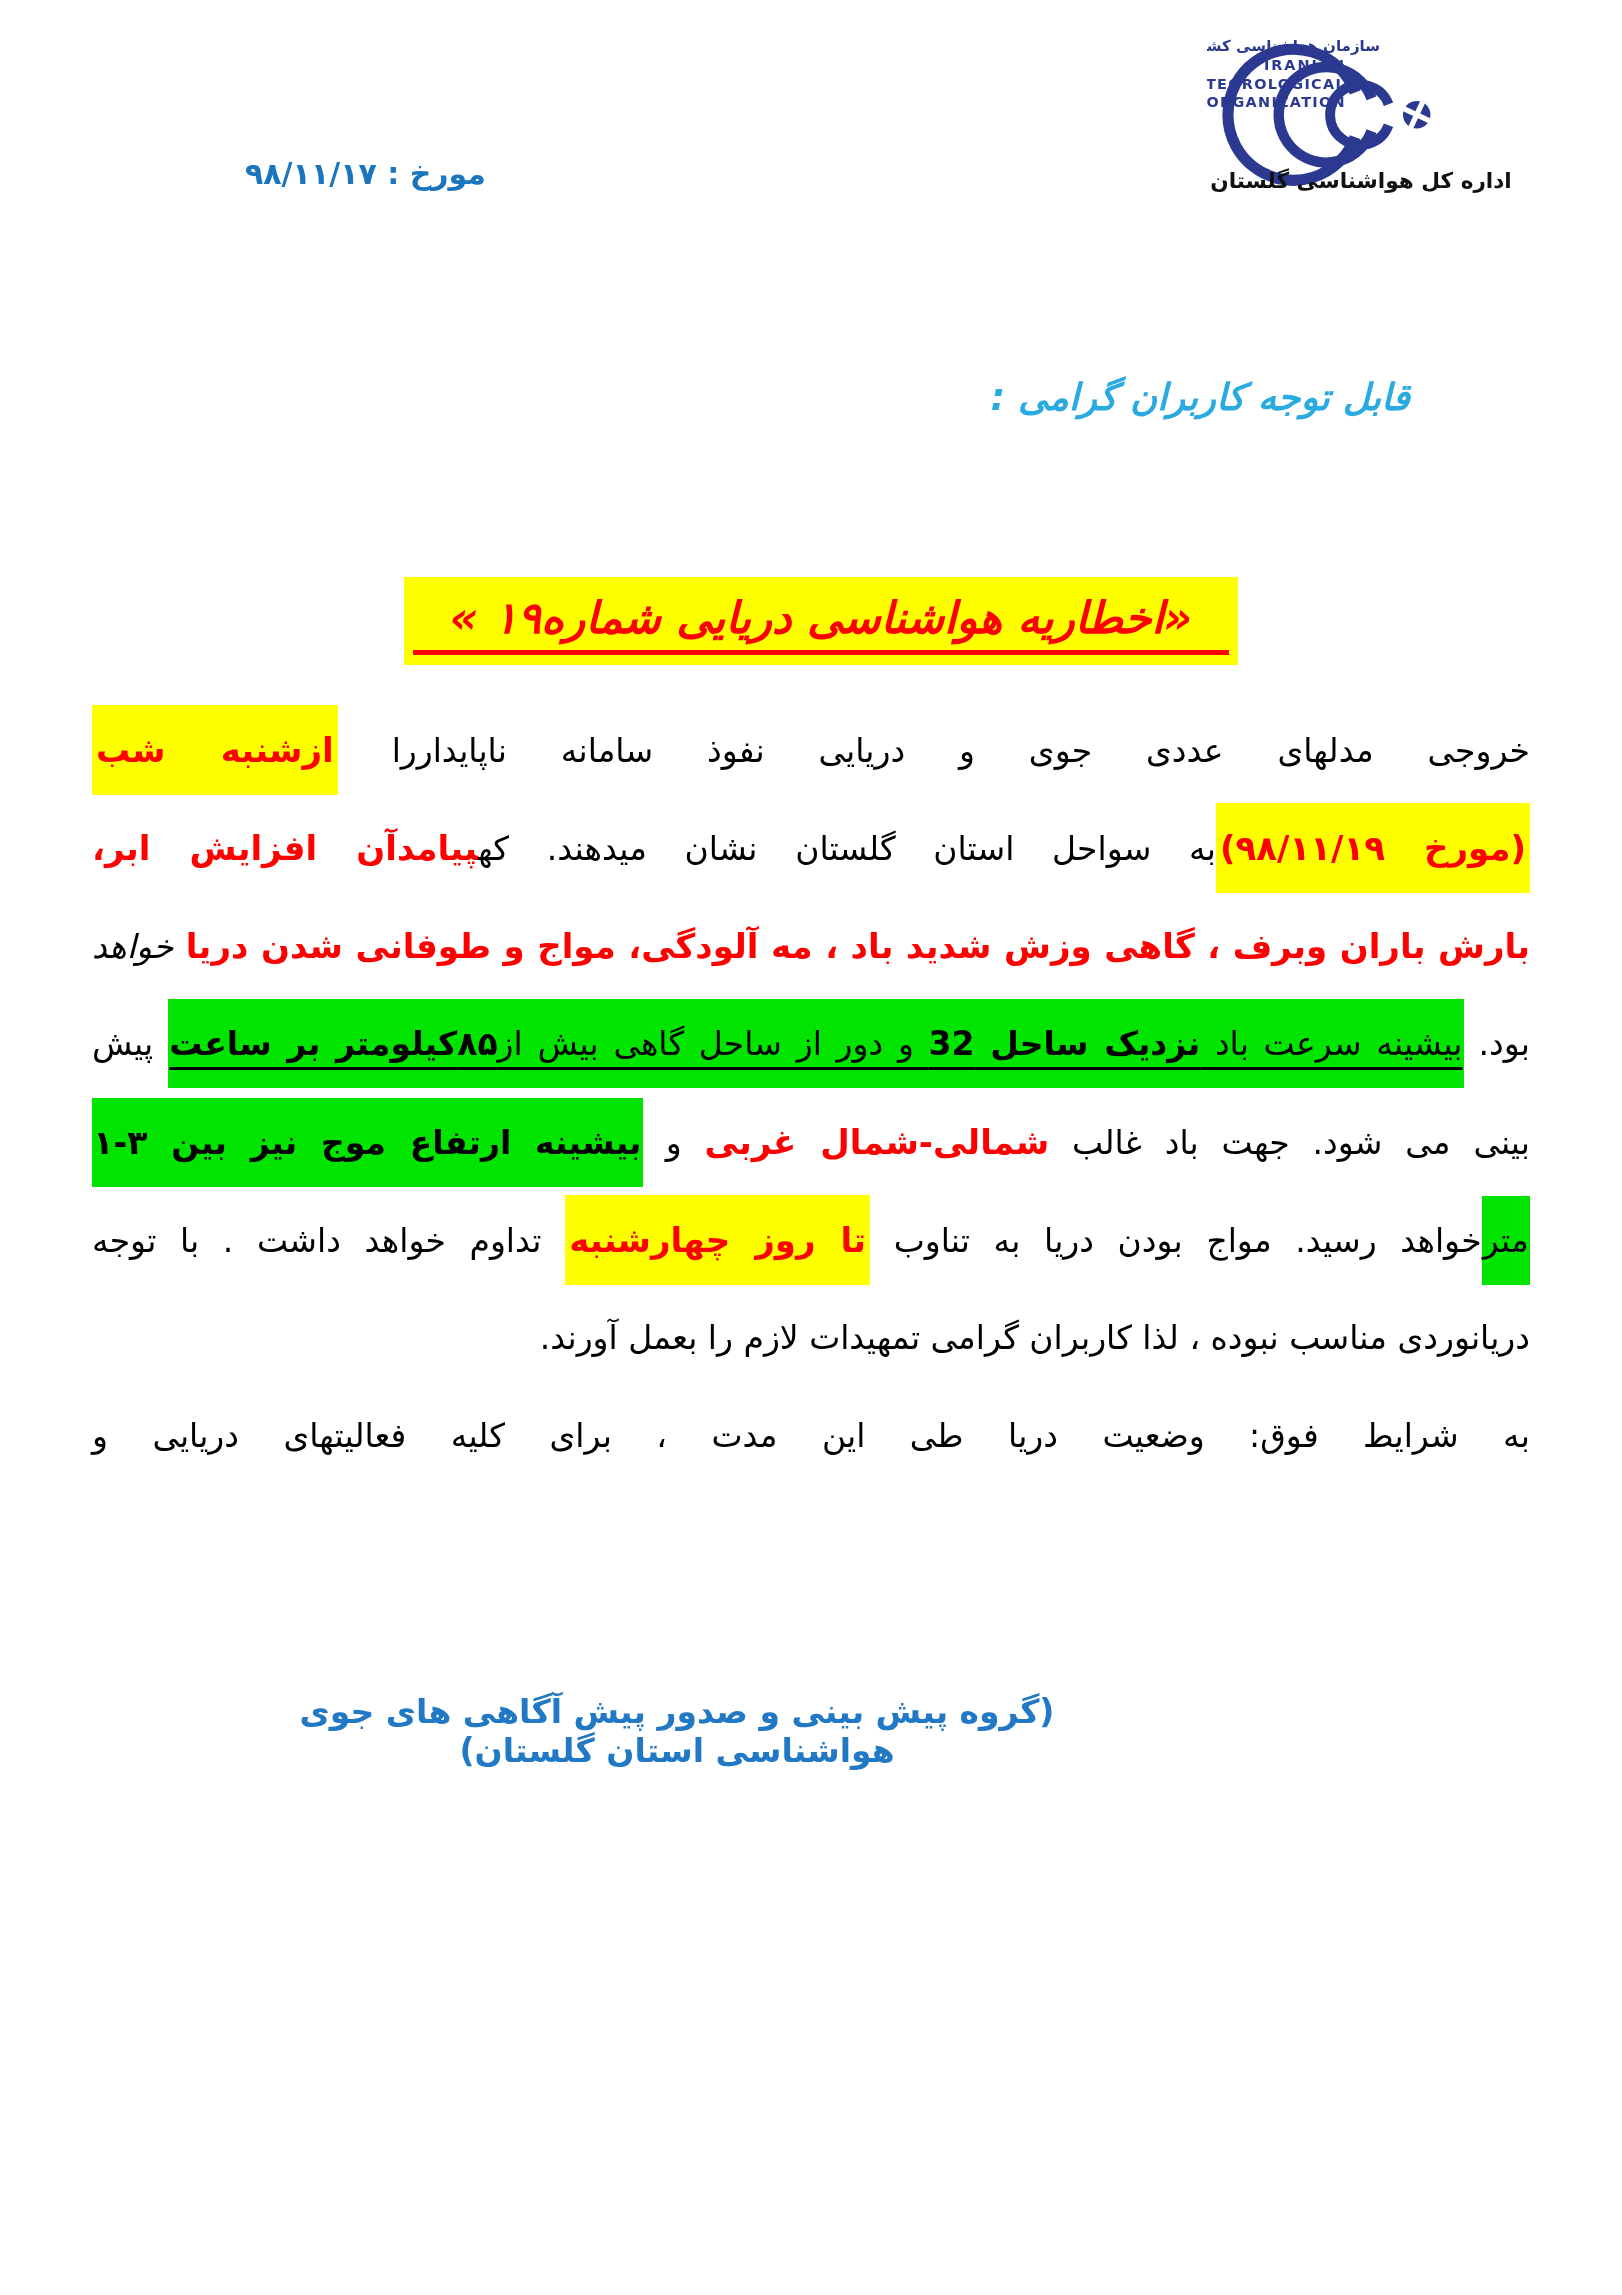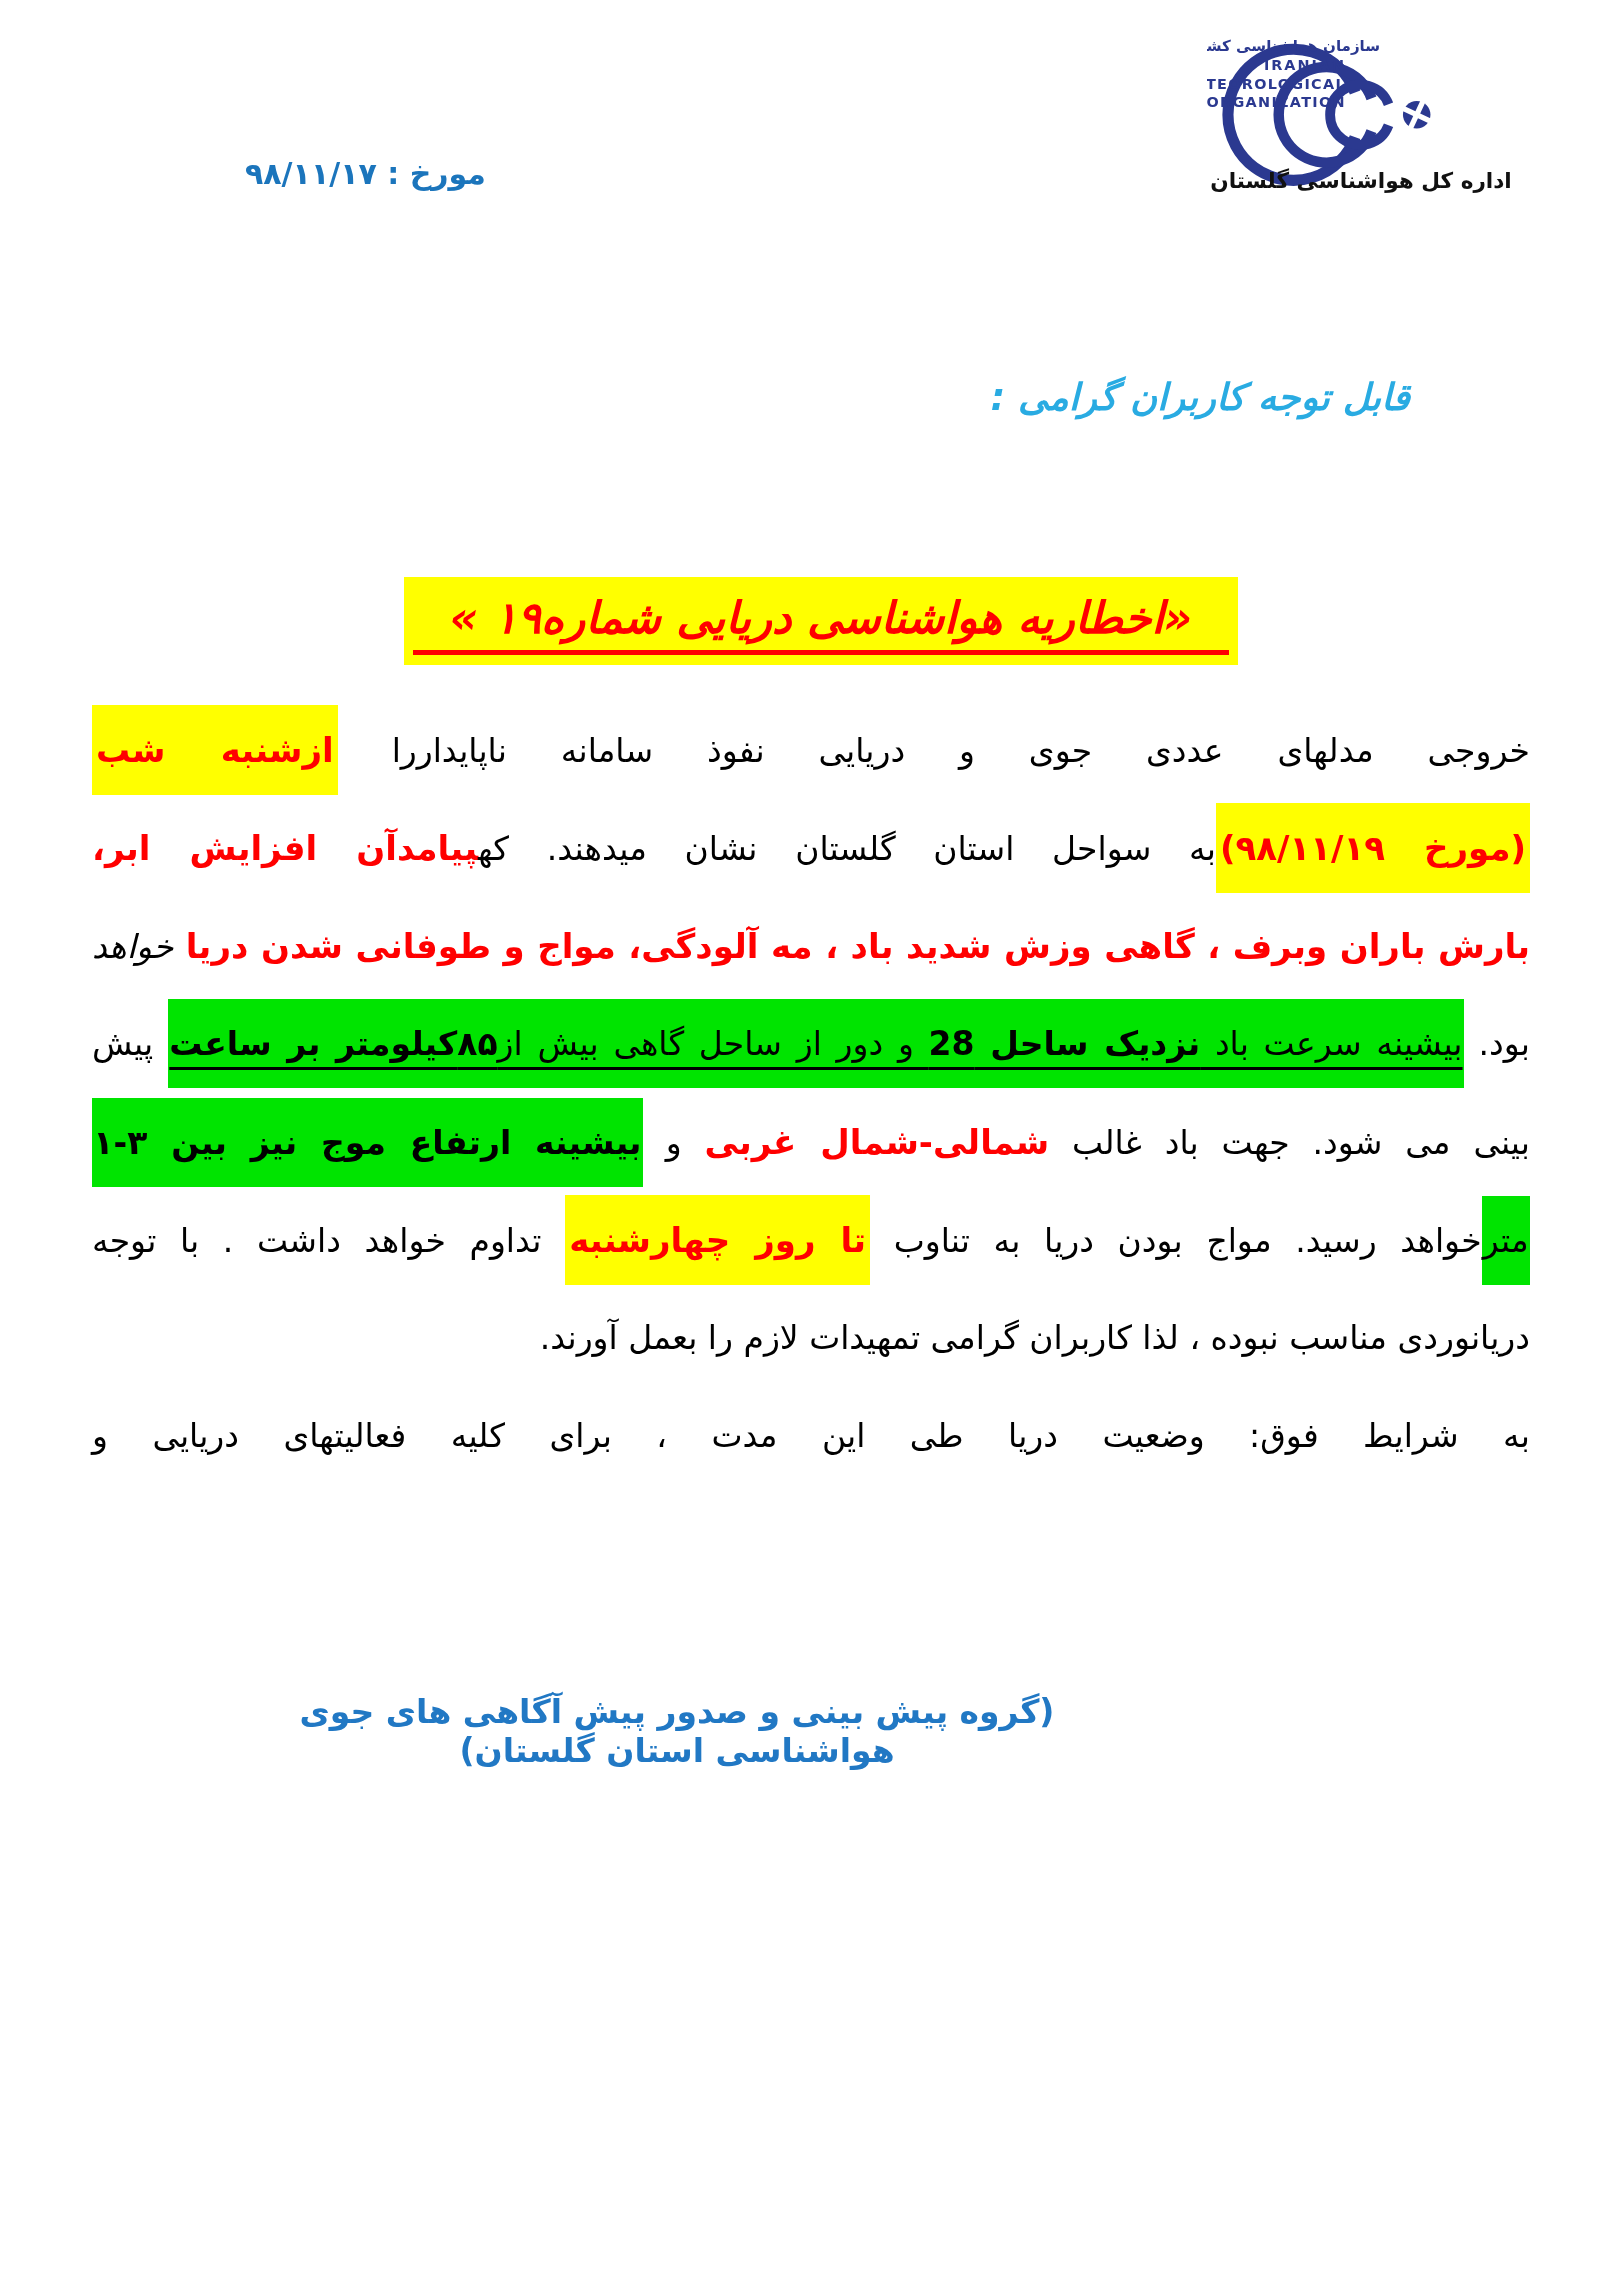--- a/index.html
+++ b/index.html
@@ -122,21 +122,21 @@
 
   <div class="title-box">
     <div class="underbar"></div>
     <div class="title-text">«اخطاریه هواشناسی دریایی شماره۱۹ »</div>
   </div>
 
   <div class="bodytext">
     <div class="line"><span>خروجی مدلهای عددی جوی و دریایی نفوذ سامانه ناپایداررا </span><span class="red hl-y">ازشنبه شب</span></div>
     <div class="line"><span class="red hl-y">(مورخ ۹۸/۱۱/۱۹)</span><span>به سواحل استان گلستان نشان میدهند. که</span><span class="red">پیامدآن افزایش ابر،</span></div>
     <div class="line"><span class="red">بارش باران وبرف ، گاهی وزش شدید باد ، مه آلودگی، مواج و طوفانی شدن دریا </span><span class="it">خواهد</span></div>
-    <div class="line"><span>بود. </span><span class="hl-g ul"><span>بیشینه سرعت باد </span><span class="b">نزدیک ساحل 28</span><span> و دور از ساحل گاهی بیش از</span><span class="b">۸۵کیلومتر بر ساعت</span></span><span> پیش</span></div>
+    <div class="line"><span>بود. </span><span class="hl-g ul"><span>بیشینه سرعت باد </span><span class="b">نزدیک ساحل 32</span><span> و دور از ساحل گاهی بیش از</span><span class="b">۸۵کیلومتر بر ساعت</span></span><span> پیش</span></div>
     <div class="line"><span>بینی می شود. جهت باد غالب </span><span class="red">شمالی-شمال غربی</span><span> و </span><span class="b hl-g">بیشینه ارتفاع موج نیز بین ۳-۱</span></div>
     <div class="line"><span class="hl-g">متر</span><span>خواهد رسید. مواج بودن دریا به تناوب </span><span class="red hl-y">تا روز چهارشنبه</span><span> تداوم خواهد داشت . با توجه</span></div>
     <div class="line last"><span>دریانوردی مناسب نبوده ، لذا کاربران گرامی تمهیدات لازم را بعمل آورند.</span></div>
     <div class="line"><span>به شرایط فوق: وضعیت دریا طی این مدت ، برای کلیه فعالیتهای دریایی و</span></div>
   </div>
 
   <div class="footer">(گروه پیش بینی و صدور پیش آگاهی های جوی هواشناسی استان گلستان)</div>
 
 </div>
 

